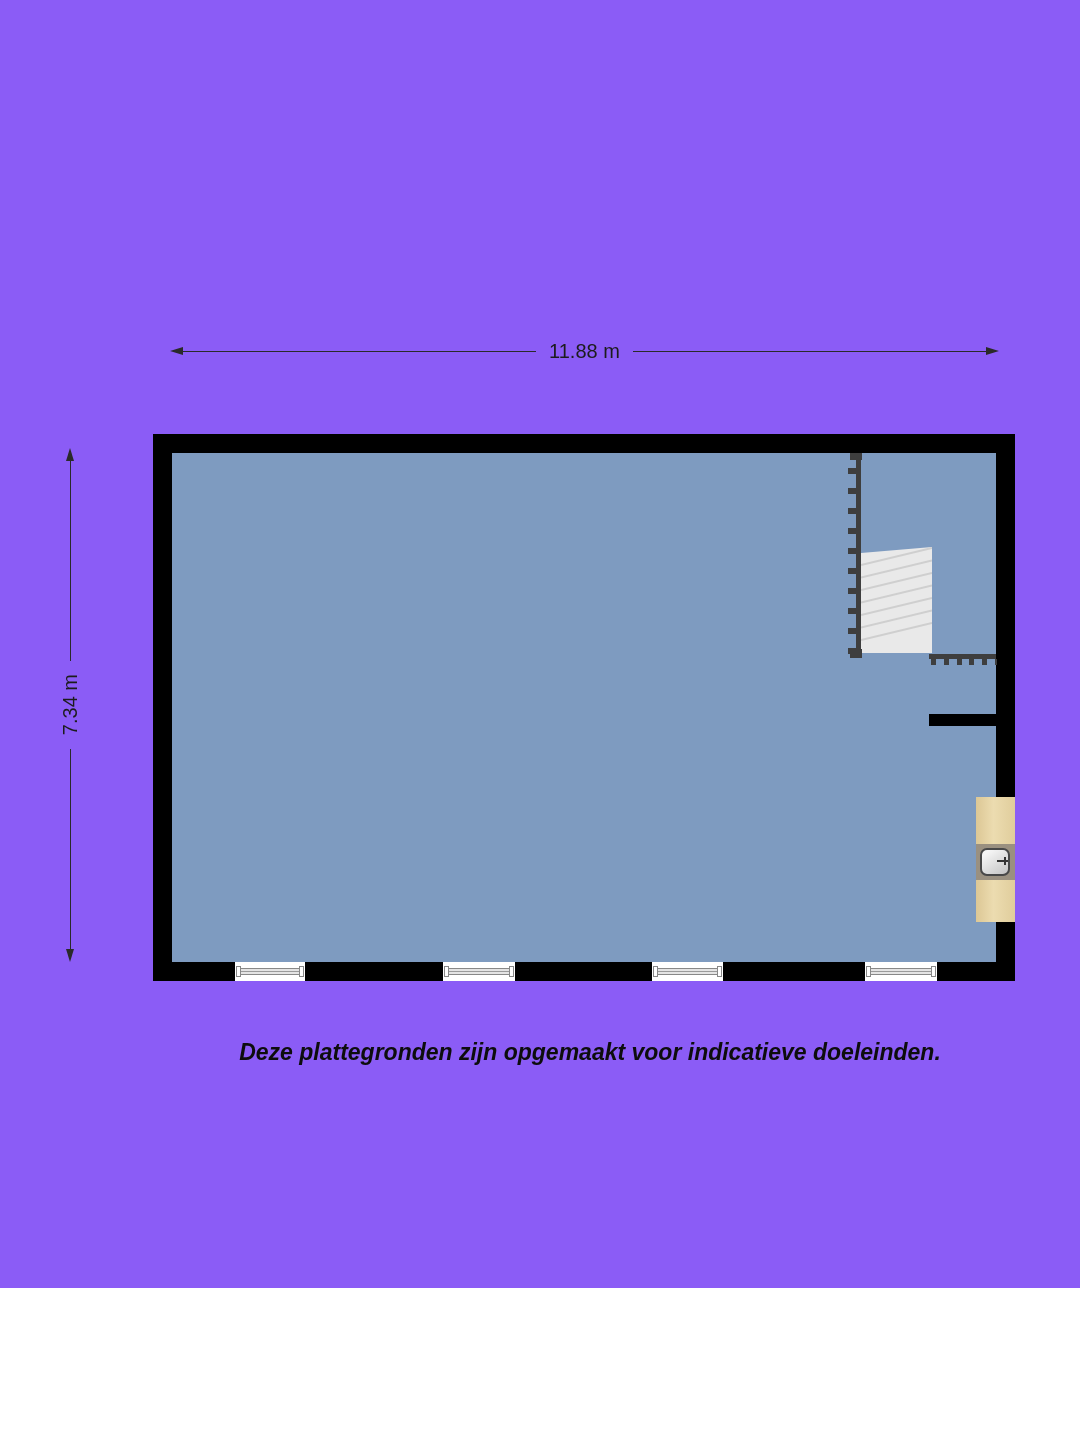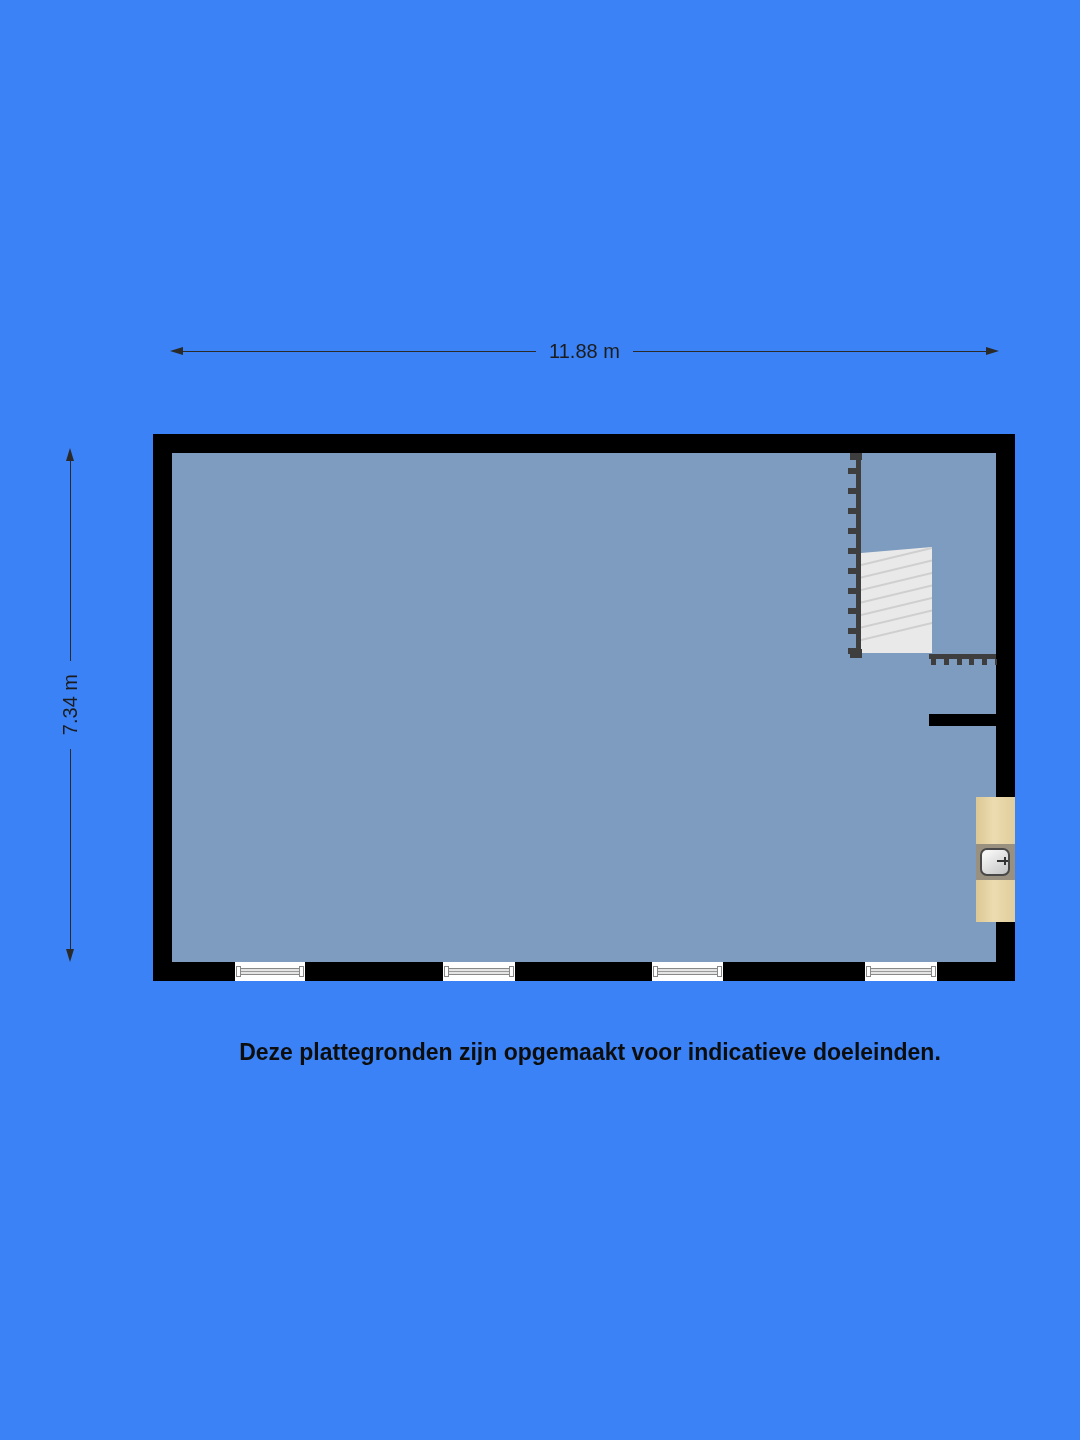--- a/index.html
+++ b/index.html
@@ -1,17 +1,17 @@
 <!DOCTYPE html>
 <html style="--wall: #000000; --floor: #7E9BC0; --stair-fill: #E9E9E9; --stair-line: #CFCFCF; --railing: #3E3E3E; --counter: #E5D2A3; --sink-panel: #9A9080; --sink-border: #484848; --window-frame: #888888; --dim-line: #2A2A2A;"><head>
 <meta charset="utf-8">
 <style>
   html,body { margin:0; padding:0; background:#ffffff; }
   body { font-family: "Liberation Sans", sans-serif; }
-  .canvas { position:relative; width:1080px; height:1440px; background:#3b82f6; overflow:hidden; }
+  .canvas { position:relative; width:1080px; height:1288px; background:#8b5cf6; overflow:hidden; }
   .abs { position:absolute; }
 
   
   .building { left:153px; top:434px; width:862px; height:547px; background:var(--wall,#000); }
   .room { left:19px; top:19px; width:824px; height:509px; background:var(--floor,#7E9BC0); }
 
   
   .dim-h { left:170px; top:343px; width:829px; height:16px; display:flex; align-items:center; }
   .dim-v { left:62px;  top:448px; width:16px; height:514px; display:flex; flex-direction:column; align-items:center; }
   .dline-h { flex:1; height:1px; background:var(--dim-line,#2a2a2a); }
@@ -41,21 +41,21 @@
              background:linear-gradient(to right,#dcc795,#ecdcb0 45%,#e0cd9c); }
   .sink-panel { position:absolute; left:0; top:47px; width:39px; height:36px; background:var(--sink-panel,#9A9080); }
   .basin { position:absolute; left:4px; top:4px; width:30px; height:28px; box-sizing:border-box;
            border:2px solid var(--sink-border,#484848); border-radius:7px;
            background:linear-gradient(145deg,#f5f5f5 15%,#c6c6c6 95%); }
   .faucet-h { position:absolute; left:21px; top:16px; width:11px; height:2px; background:#333; }
   .faucet-v { position:absolute; left:28px; top:13px; width:2px; height:8px; background:#333; }
 
   
   .disclaimer { left:100px; top:1038px; width:980px; text-align:center;
-                font-weight:bold; font-size:23px; line-height:29px; color:#0d0d0d; }
+                font-weight:bold; font-size:23px; line-height:29px; color:#0d0d0d;font-style:italic; }
 </style>
 </head>
 <body>
 
 <div class="canvas">
 
   <div class="abs dim-h">
     <div class="arr arr-w"></div>
     <div class="dline-h"></div>
     <div class="dim-label">11.88 m</div>

